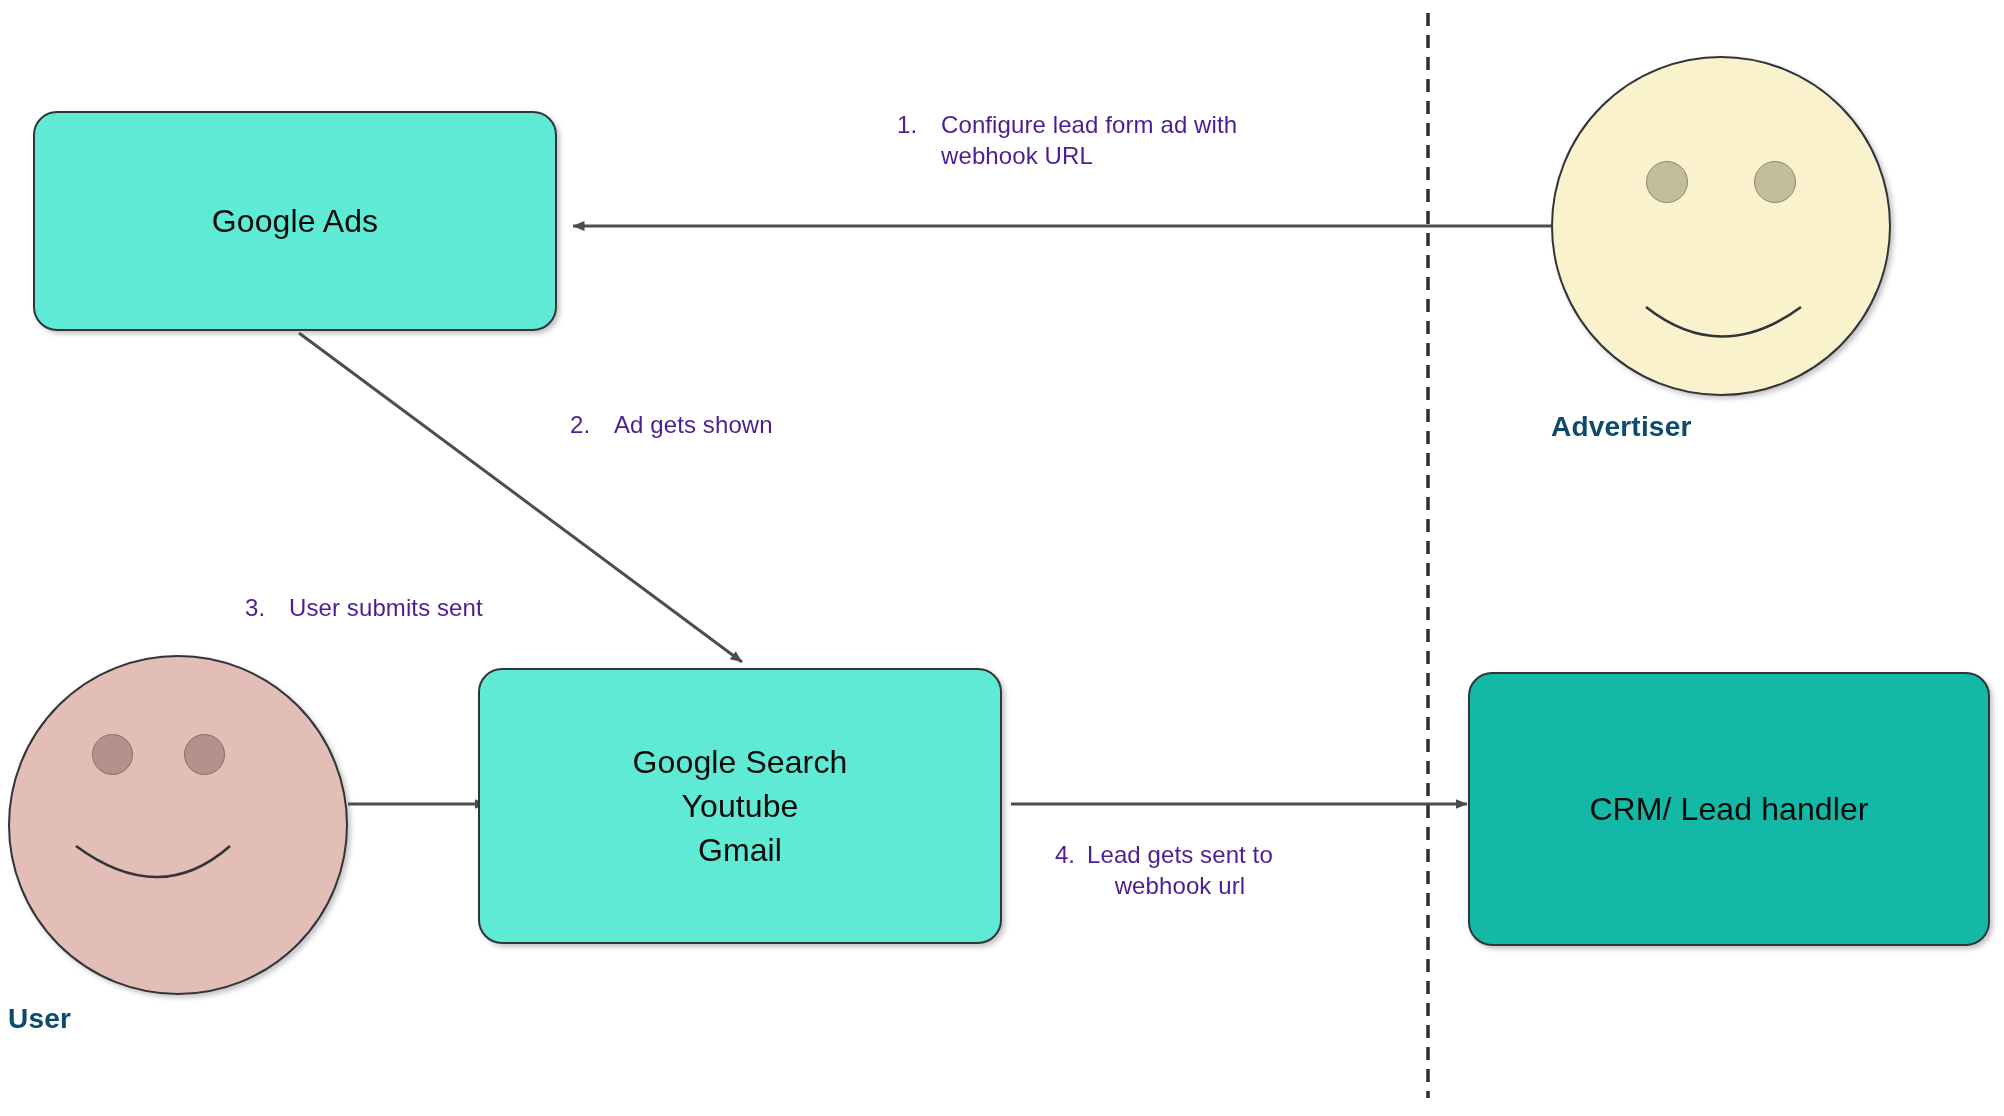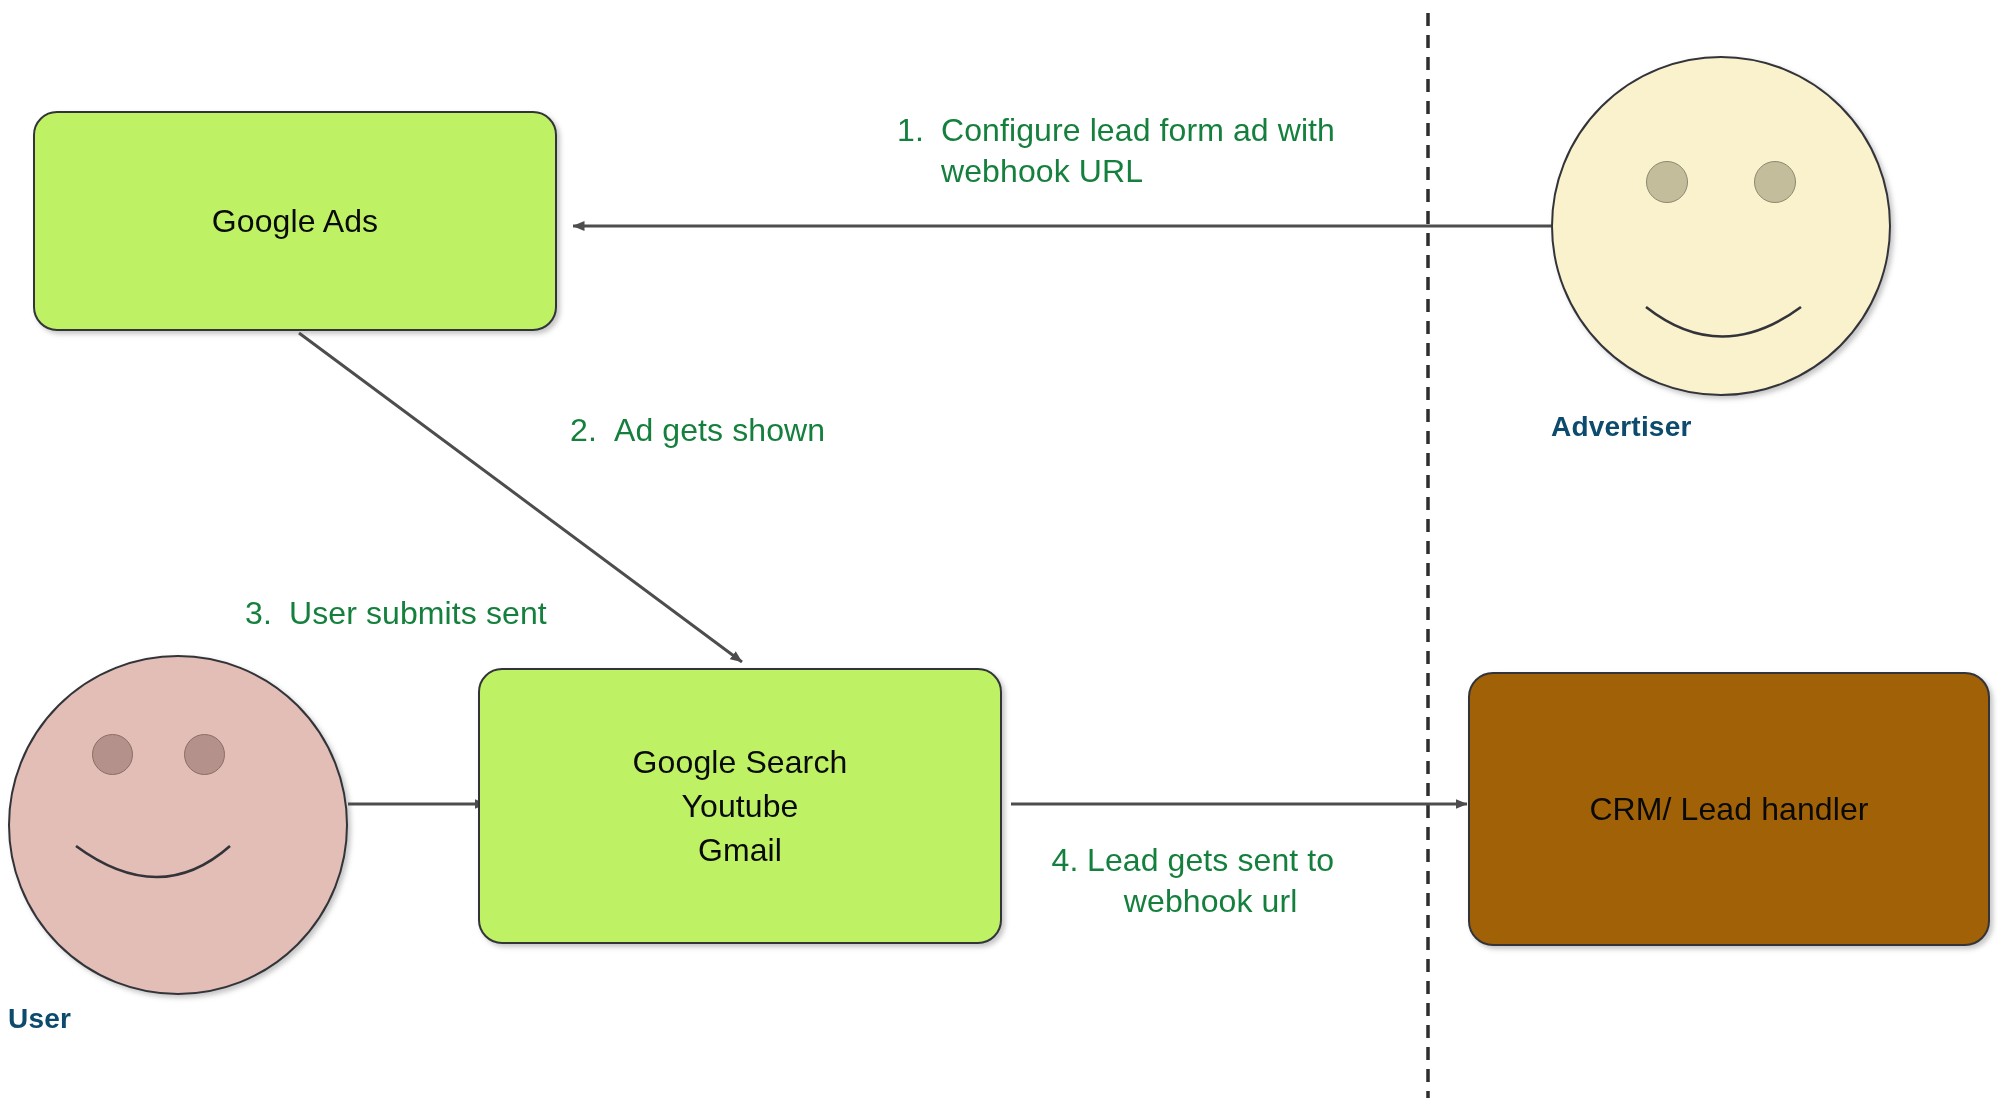--- a/index.html
+++ b/index.html
@@ -43,22 +43,22 @@
     text-align: center;
   }
   .box-label {
     font-size: 32px;
     color: #0a0a0a;
     line-height: 1.38;
     letter-spacing: 0.1px;
     white-space: pre-line;
   }
 
-  .box-blue  { background: #bef264; }
-  .box-cream { background: #a16207; border-radius: 25px; }
+  .box-blue  { background: #5eead4; }
+  .box-cream { background: #14b8a6; }
 
   
   .actor { position: absolute; }
   .actor-face {
     position: absolute;
     left: 0;
     top: 0;
     border: 2px solid #32343a;
     border-radius: 50%;
     box-shadow: 3px 3px 5px rgba(90, 90, 90, 0.35);
@@ -84,22 +84,22 @@
     text-align: left;
     font-size: 28px;
     font-weight: bold;
     color: #0c4a6e;
     letter-spacing: 0.2px;
   }
 
   
   .edge-label {
     position: absolute;
-    font-size: 32px;
-    color: #15803d;
+    font-size: 24px;
+    color: #4c1d95;
     line-height: 1.28;
     letter-spacing: 0.1px;
     white-space: nowrap;
   }
   .edge-label .num {
     display: inline-block;
     width: 44px;
     vertical-align: top;
   }
   .edge-label .txt {

